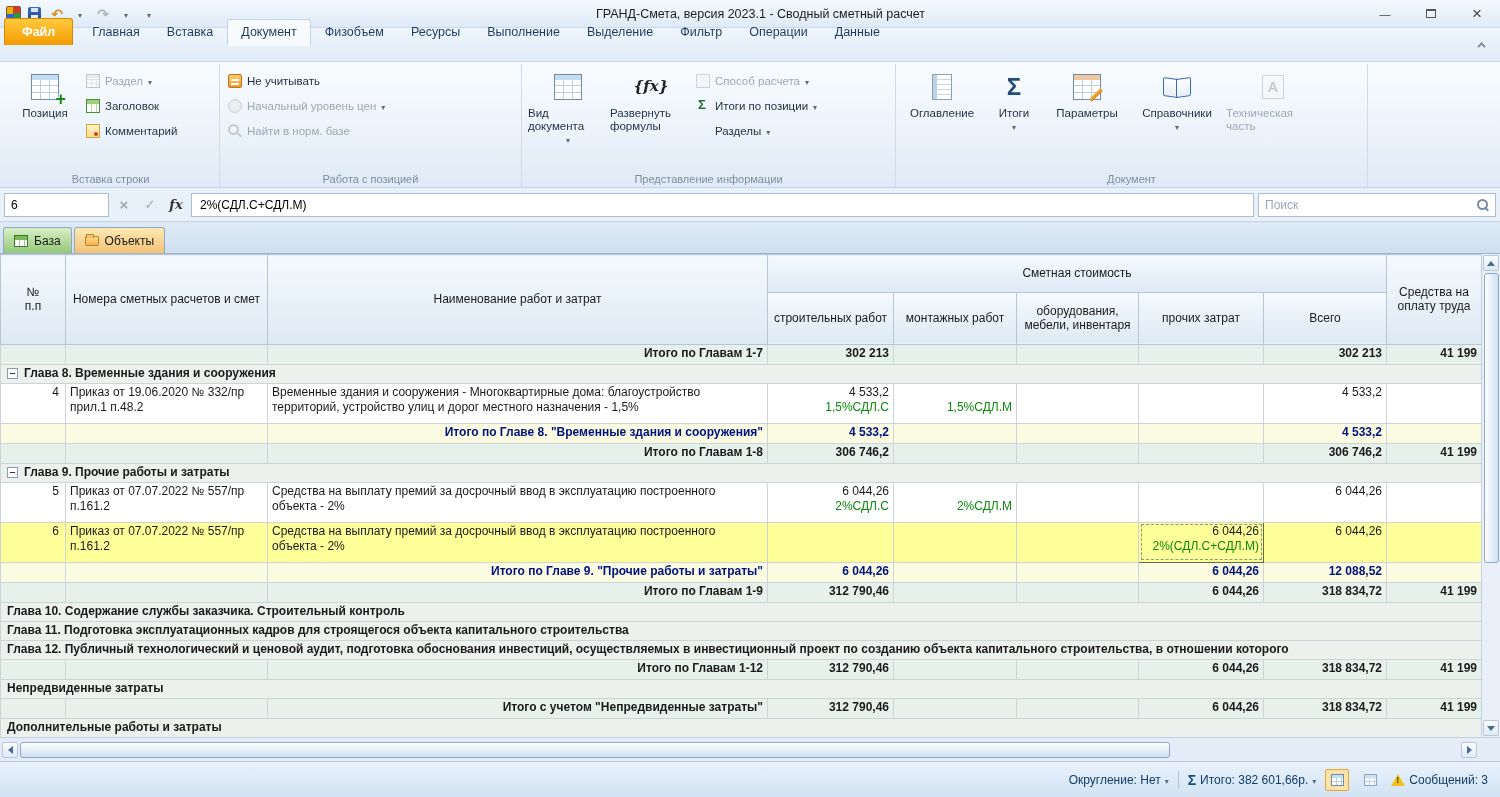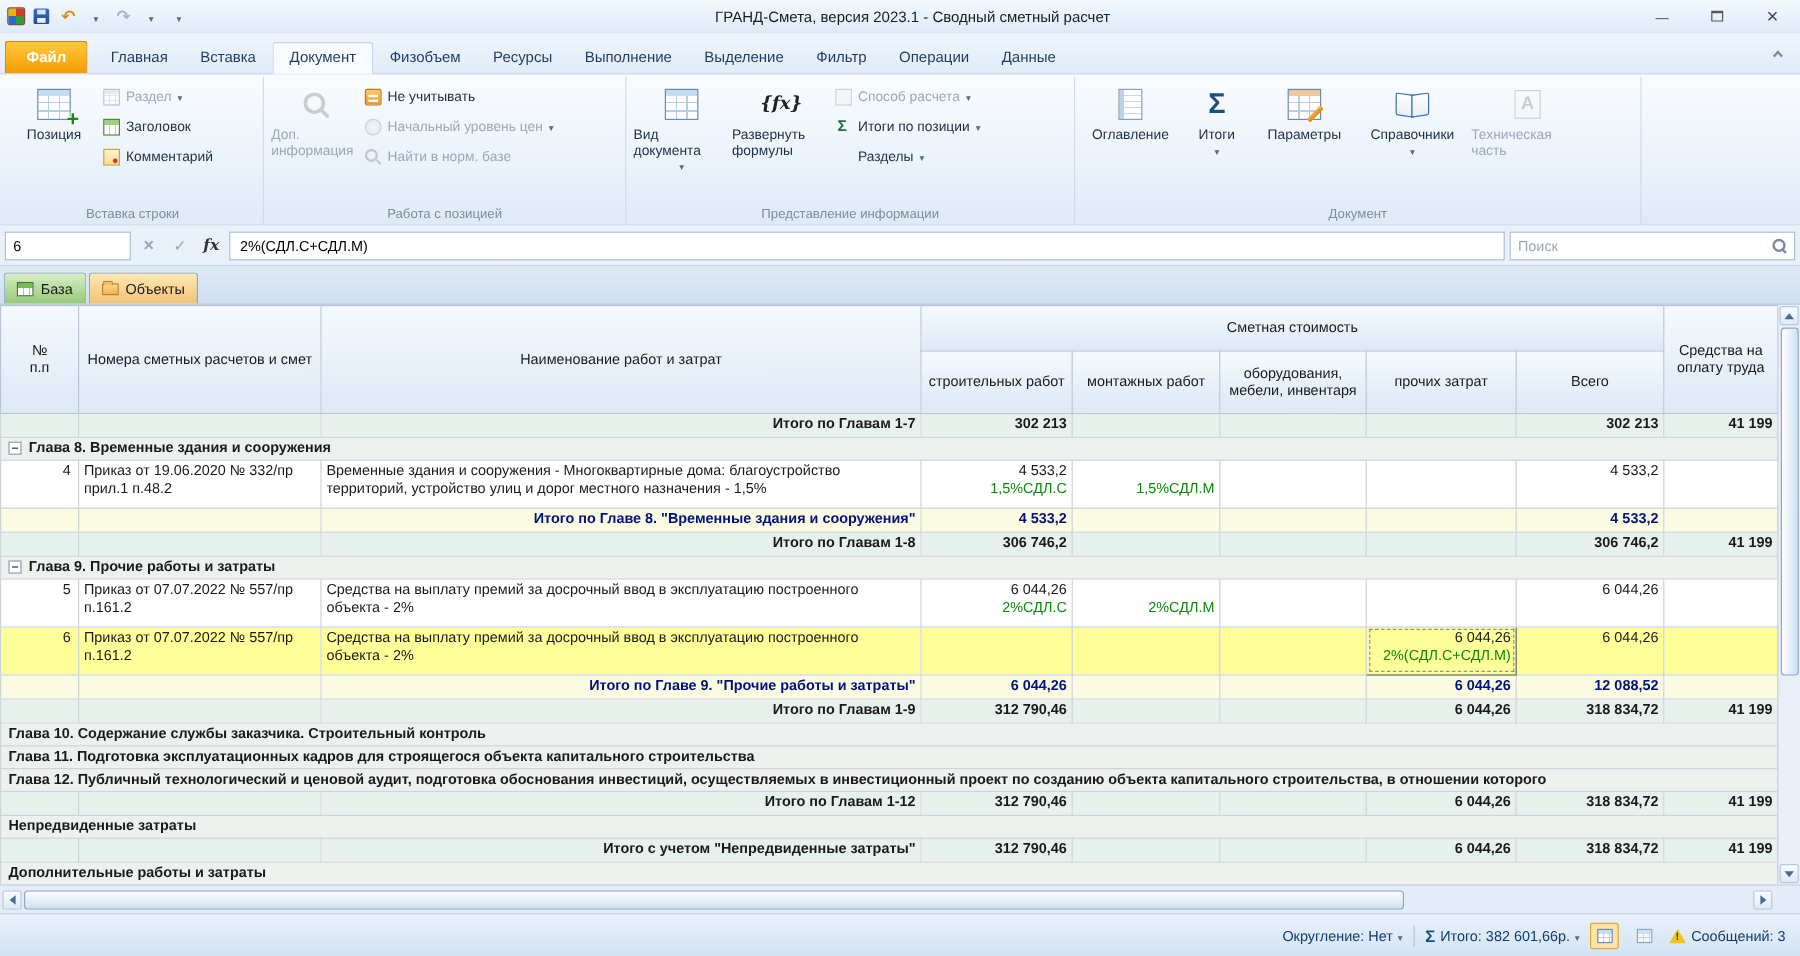--- a/index.html
+++ b/index.html
@@ -20,21 +20,21 @@
   .dd { display:inline-block; }
   .dd::after { content:"▾"; font-size:8px; color:#5a6b80; }
   .title-text { flex:1; text-align:center; font-size:12.5px; color:#1c1c1c; }
   .win-controls { display:flex; height:100%; }
   .win-btn { width:46px; height:100%; display:flex; align-items:center; justify-content:center; color:#444; }
   .glyph-min::after { content:"—"; font-size:11px; }
   .glyph-max { width:10px; height:9px; border:1px solid #555; border-top-width:2px; }
   .glyph-close::after { content:"×"; font-size:17px; }
 
   
-  .ribbon-tabs { height:34px; flex:0 0 34px; background:linear-gradient(#eef5fc,#e1ecf8); display:flex; align-items:flex-end; padding:0 4px; border-bottom:1px solid #c3d3e8; position:relative; }
+  .ribbon-tabs { height:34px; flex:0 0 34px; background:linear-gradient(#eef5fc,#e1ecf8); display:flex; align-items:flex-end; padding:16px 4px; border-bottom:1px solid #c3d3e8; position:relative; }
   .rtab { padding:5px 13px 6px; margin-right:1px; font-size:12.5px; color:#1f3a5f; border-radius:3px 3px 0 0; white-space:nowrap; }
   .rtab.file { background:linear-gradient(#ffc93e,#f49c00); color:#fff; font-weight:bold; padding:6px 17px; margin-right:6px; border:1px solid #d98a00; border-bottom:none; }
   .rtab.active { background:#f8fbfe; border:1px solid #c3d3e8; border-bottom:1px solid #f8fbfe; margin-bottom:-1px; }
   .ribbon-collapse { position:absolute; right:10px; bottom:9px; width:14px; height:14px; display:flex; align-items:center; justify-content:center; }
   .chev-up { width:6px; height:6px; border-left:2px solid #7a8ca0; border-top:2px solid #7a8ca0; transform:rotate(45deg) translateY(2px); }
 
   
   .ribbon { height:126px; flex:0 0 126px; background:linear-gradient(#f9fcfe,#e9f1fa 65%,#dfeaf6); border-bottom:1px solid #c3d3e8; display:flex; padding:2px 0 0 2px; }
   .rgroup { position:relative; border-right:1px solid #cfdbe9; padding:3px 5px 16px; }
   .rgroup-title { position:absolute; bottom:2px; left:0; right:0; text-align:center; color:#7d8da3; font-size:11px; white-space:nowrap; }
@@ -243,26 +243,20 @@
             <span class="si si-note"></span>
             <span>Комментарий</span>
           </div>
         </div>
       </div>
       <div class="rgroup-title">Вставка строки</div>
     </div>
 
     <div class="rgroup" style="width:302px">
       <div class="rgroup-body">
-        <div class="btn-big disabled">
-          <span class="bi">
-              <span class="ic-mag-big"></span>
-            </span>
-          <span>Доп. информация</span>
-        </div>
         <div class="btn-stack">
           <div class="btn-small">
             <span class="si si-exclude"></span>
             <span>Не учитывать</span>
           </div>
           <div class="btn-small disabled">
             <span class="si si-coin"></span>
             <span>Начальный уровень цен</span>
             <span class="dd"></span>
           </div>

